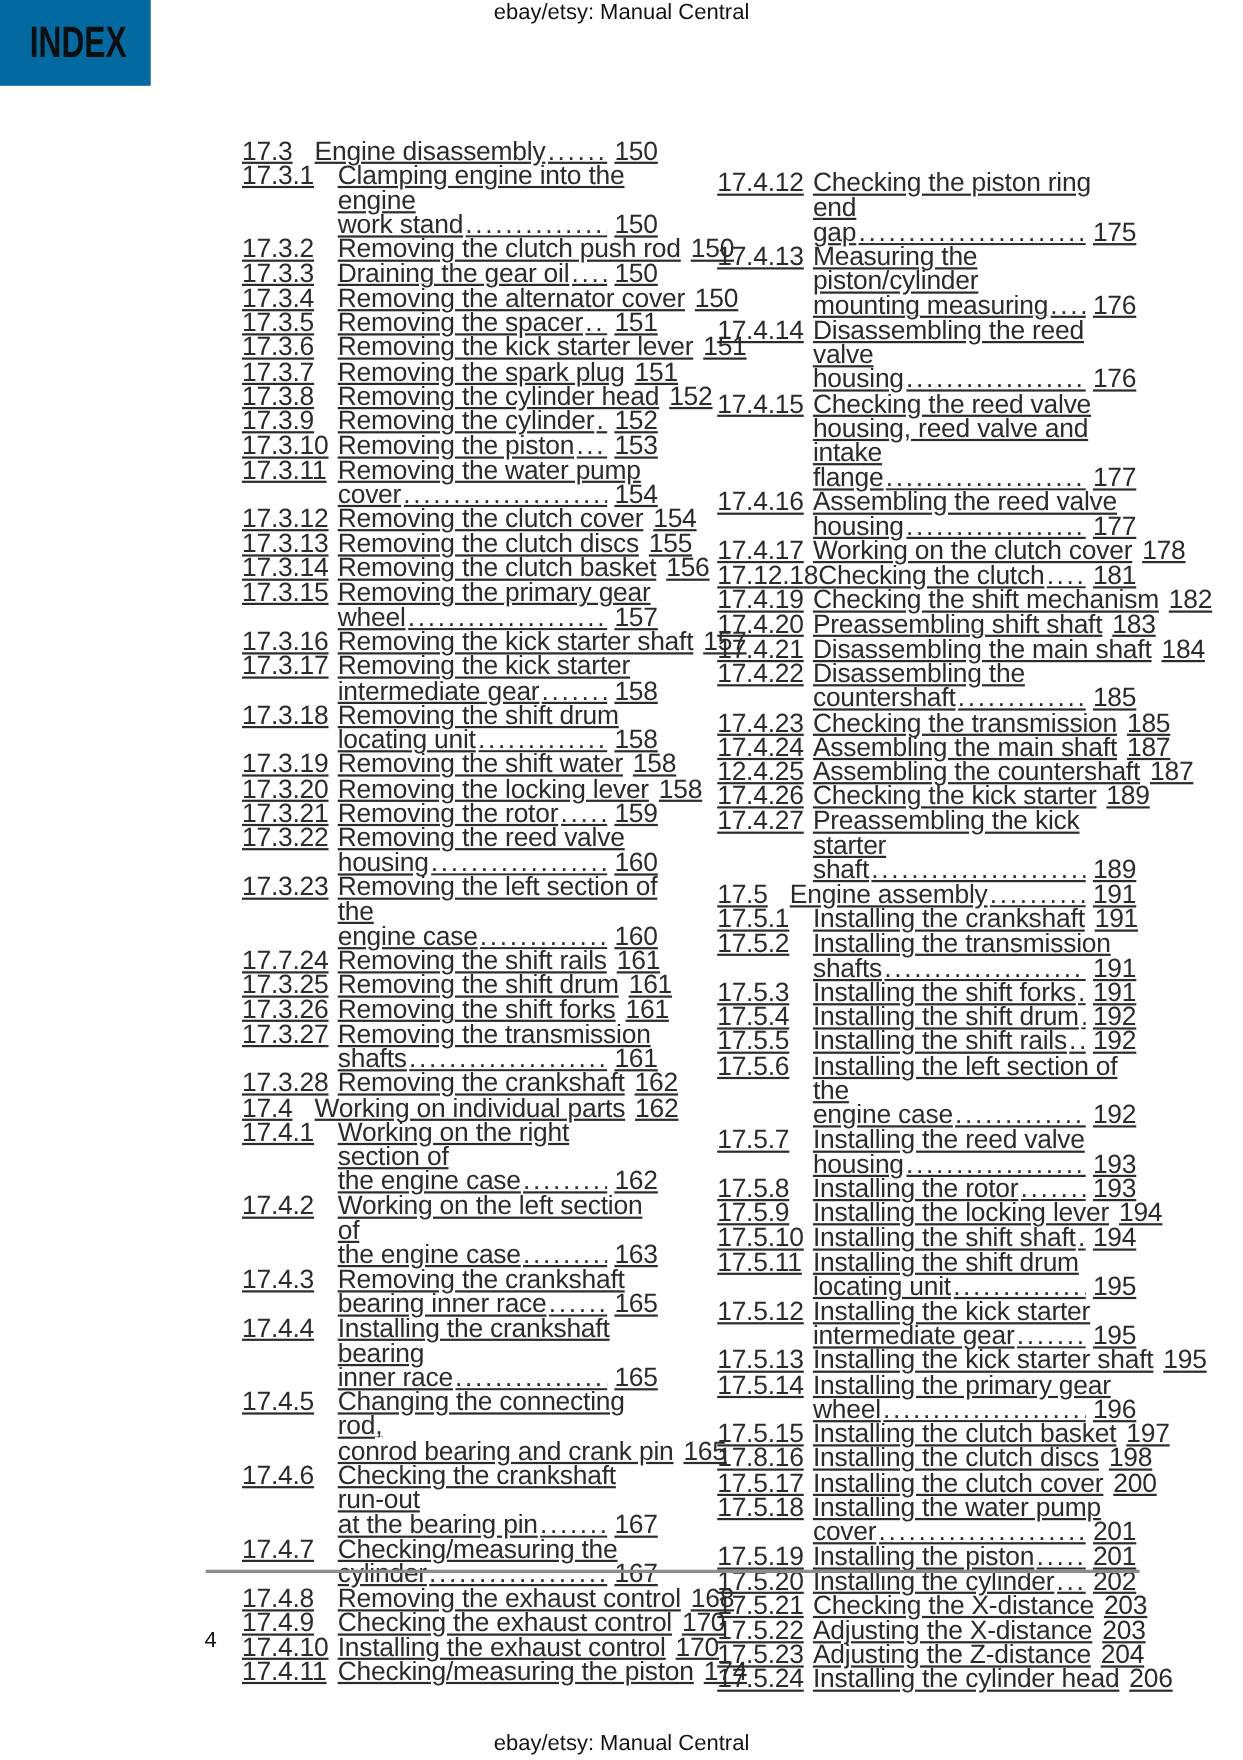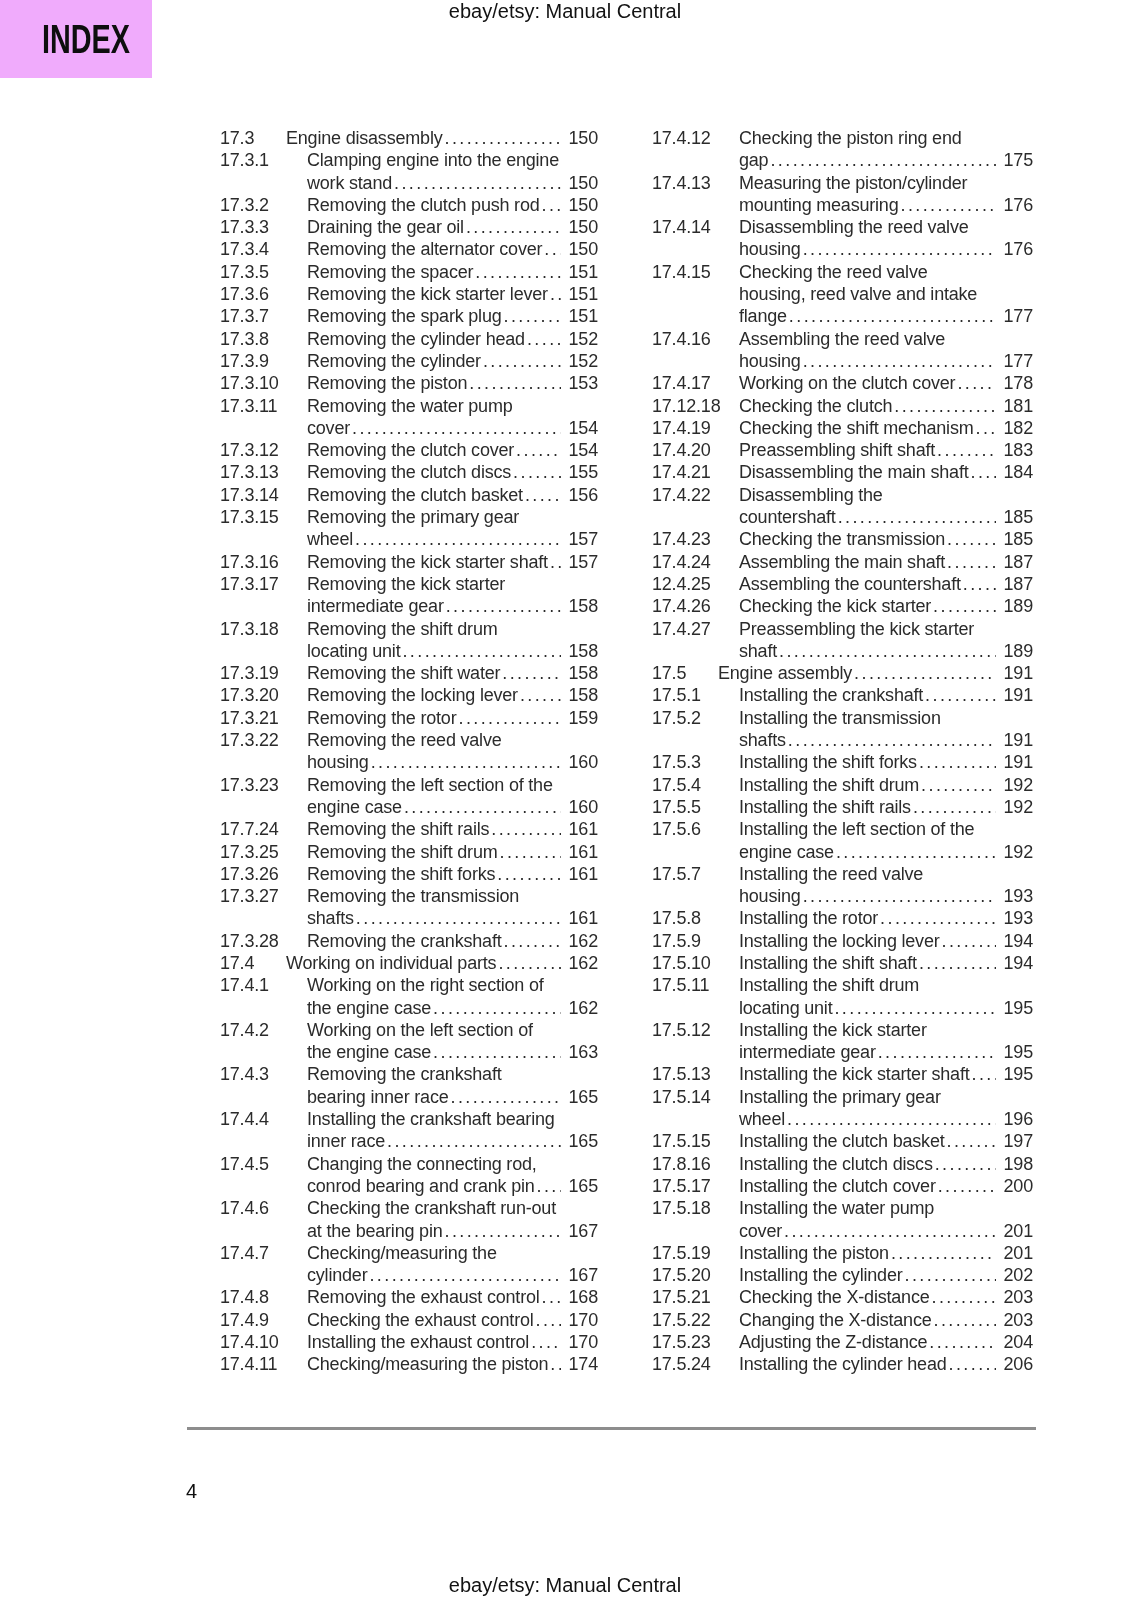--- a/index.html
+++ b/index.html
@@ -51,27 +51,28 @@
     left: 0;
     width: 100%;
     text-align: center;
     font-size: 20px;
     line-height: 26px;
     color: #121212;
   }
   .toc-col {
     position: absolute;
     top: 127px;
-    font-size: 18px;
+    font-size: 24px;
     line-height: 22.3px;
     letter-spacing: -0.2px;
     color: #2b2b2b;
+    text-decoration: underline;
   }
   .toc-col.left  { left: 220px; width: 378px; }
-  .toc-col.right { left: 652px; width: 381px; }
+  .toc-col.right { left: 652px; width: 381px; margin-top: 29px; }
   .entry { display: flex; align-items: flex-start; }
   .num   { flex: 0 0 87px; }
   .entry.sec .num { flex: 0 0 66px; }
   .body  { flex: 1; min-width: 0; }
   .lastline { display: flex; align-items: baseline; }
   .ttext { white-space: nowrap; }
   .leader {
     flex: 1;
     min-width: 0;
     overflow: hidden;
@@ -98,21 +99,21 @@
     left: 186px;
     top: 1480px;
     font-size: 20px;
     color: #101010;
   }
 </style>
 </head>
 <body>
 
 <div class="page">
-  <div class="index-box" style="background: #f0abfc; padding-left: 15px;">
+  <div class="index-box" style="background: #0369a1;">
     <span class="index-label">INDEX</span>
   </div>
   <div class="header-title">ebay/etsy: Manual Central</div>
 
   <div class="toc-col left" id="col-left">
       <div class="entry sec">
         <span class="num">17.3</span>
         <div class="body">
           <div class="tline lastline">
             <span class="ttext">Engine disassembly</span>
@@ -930,21 +931,21 @@
             <span class="ttext">Checking the X-distance</span>
             <span class="leader">..........................................................................................</span>
             <span class="pnum">203</span>
           </div>
         </div>
       </div>
       <div class="entry">
         <span class="num">17.5.22</span>
         <div class="body">
           <div class="tline lastline">
-            <span class="ttext">Changing the X-distance</span>
+            <span class="ttext">Adjusting the X-distance</span>
             <span class="leader">..........................................................................................</span>
             <span class="pnum">203</span>
           </div>
         </div>
       </div>
       <div class="entry">
         <span class="num">17.5.23</span>
         <div class="body">
           <div class="tline lastline">
             <span class="ttext">Adjusting the Z-distance</span>

